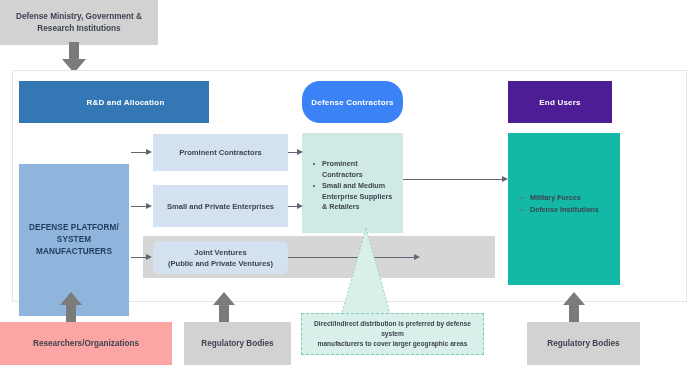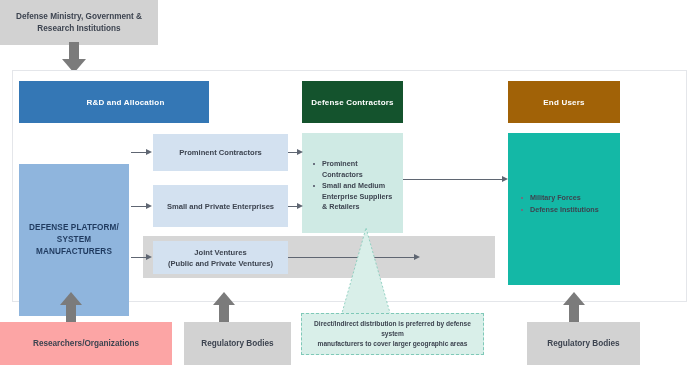--- a/index.html
+++ b/index.html
@@ -84,46 +84,46 @@
     <div class="stem"></div>
       <div class="head"></div>
   </div>
 
   <div class="abs" id="main-card"></div>
 
   <div class="abs ctr hdr" style="left:19px;top:81px;width:190px;height:42px;background:#3477b5;padding-left:23px;">
     <span>R&amp;D and Allocation</span>
   </div>
 
-  <div class="abs ctr hdr" style="left:302px;top:81px;width:101px;height:42px;background:#14532d;">
+  <div class="abs ctr hdr" style="left:302px;top:81px;width:101px;height:42px;background:#3b82f6;border-radius:18px;">
     <span>Defense Contractors</span>
   </div>
 
-  <div class="abs ctr hdr" style="left:508px;top:81px;width:112px;height:42px;background:#a16207;">
+  <div class="abs ctr hdr" style="left:508px;top:81px;width:104px;height:42px;background:#4c1d95;">
     <span>End Users</span>
   </div>
 
   <div class="abs" style="left:143px;top:236px;width:352px;height:42px;background:#d6d6d6;"></div>
 
   <div class="abs ctr plat-lbl" style="left:19px;top:131px;width:110px;height:152px;background:#8fb5dd;">
     <div style="padding:0 4px;">
       <div>DEFENSE PLATFORM/</div>
       <div>SYSTEM MANUFACTURERS</div>
     </div>
   </div>
 
   <div class="abs ctr body-lbl" style="left:153px;top:134px;width:135px;height:37px;background:#d3e1f0;">
     <span>Prominent Contractors</span>
   </div>
 
   <div class="abs ctr body-lbl" style="left:153px;top:185px;width:135px;height:42px;background:#d3e1f0;">
     <span>Small and Private Enterprises</span>
   </div>
 
-  <div class="abs ctr body-lbl" style="left:153px;top:241px;width:135px;height:33px;background:#d3e1f0;">
+  <div class="abs ctr body-lbl" style="left:153px;top:241px;width:135px;height:33px;background:#d3e1f0;border-radius:7px;">
     <div>
       <div>Joint Ventures</div>
       <div>(Public and Private Ventures)</div>
     </div>
   </div>
 
   <div class="abs" style="left:302px;top:133px;width:101px;height:100px;background:#cfeae4;">
     <ul class="bul" style="margin-top:26px;margin-left:9px;margin-right:6px;">
       <li>Prominent Contractors</li>
       <li>Small and Medium Enterprise Suppliers &amp; Retailers</li>

